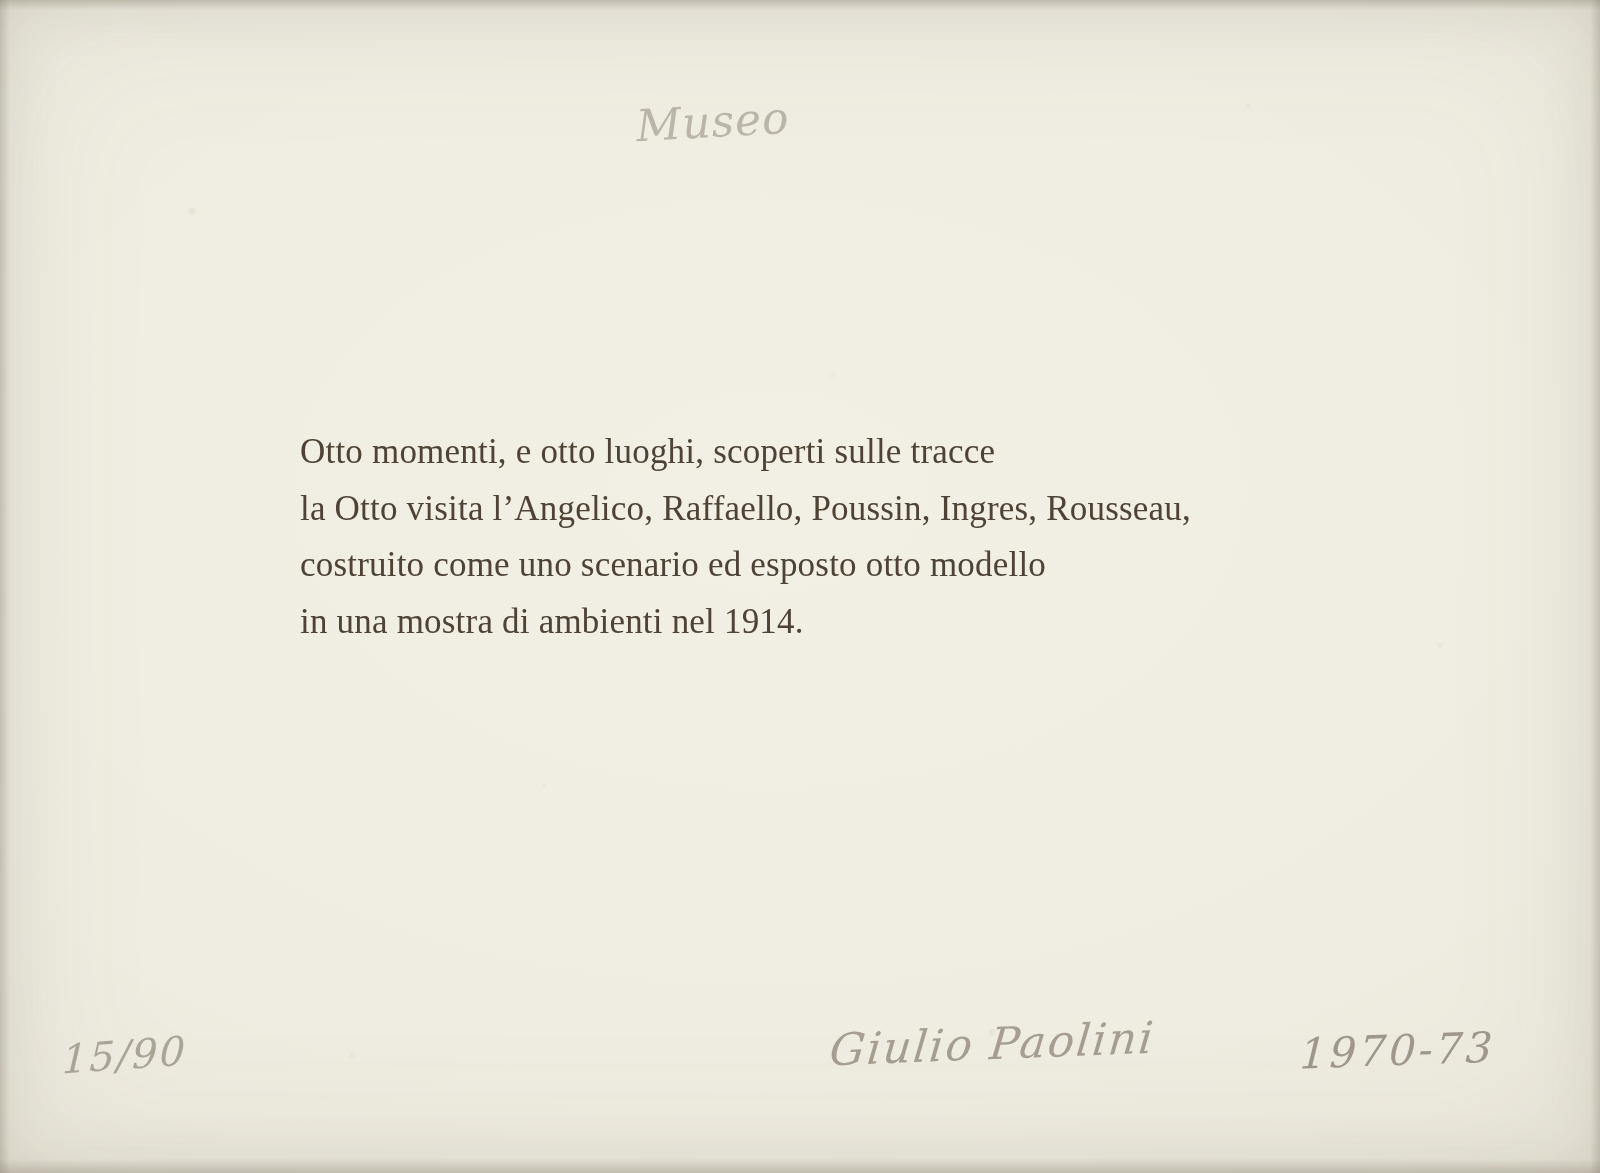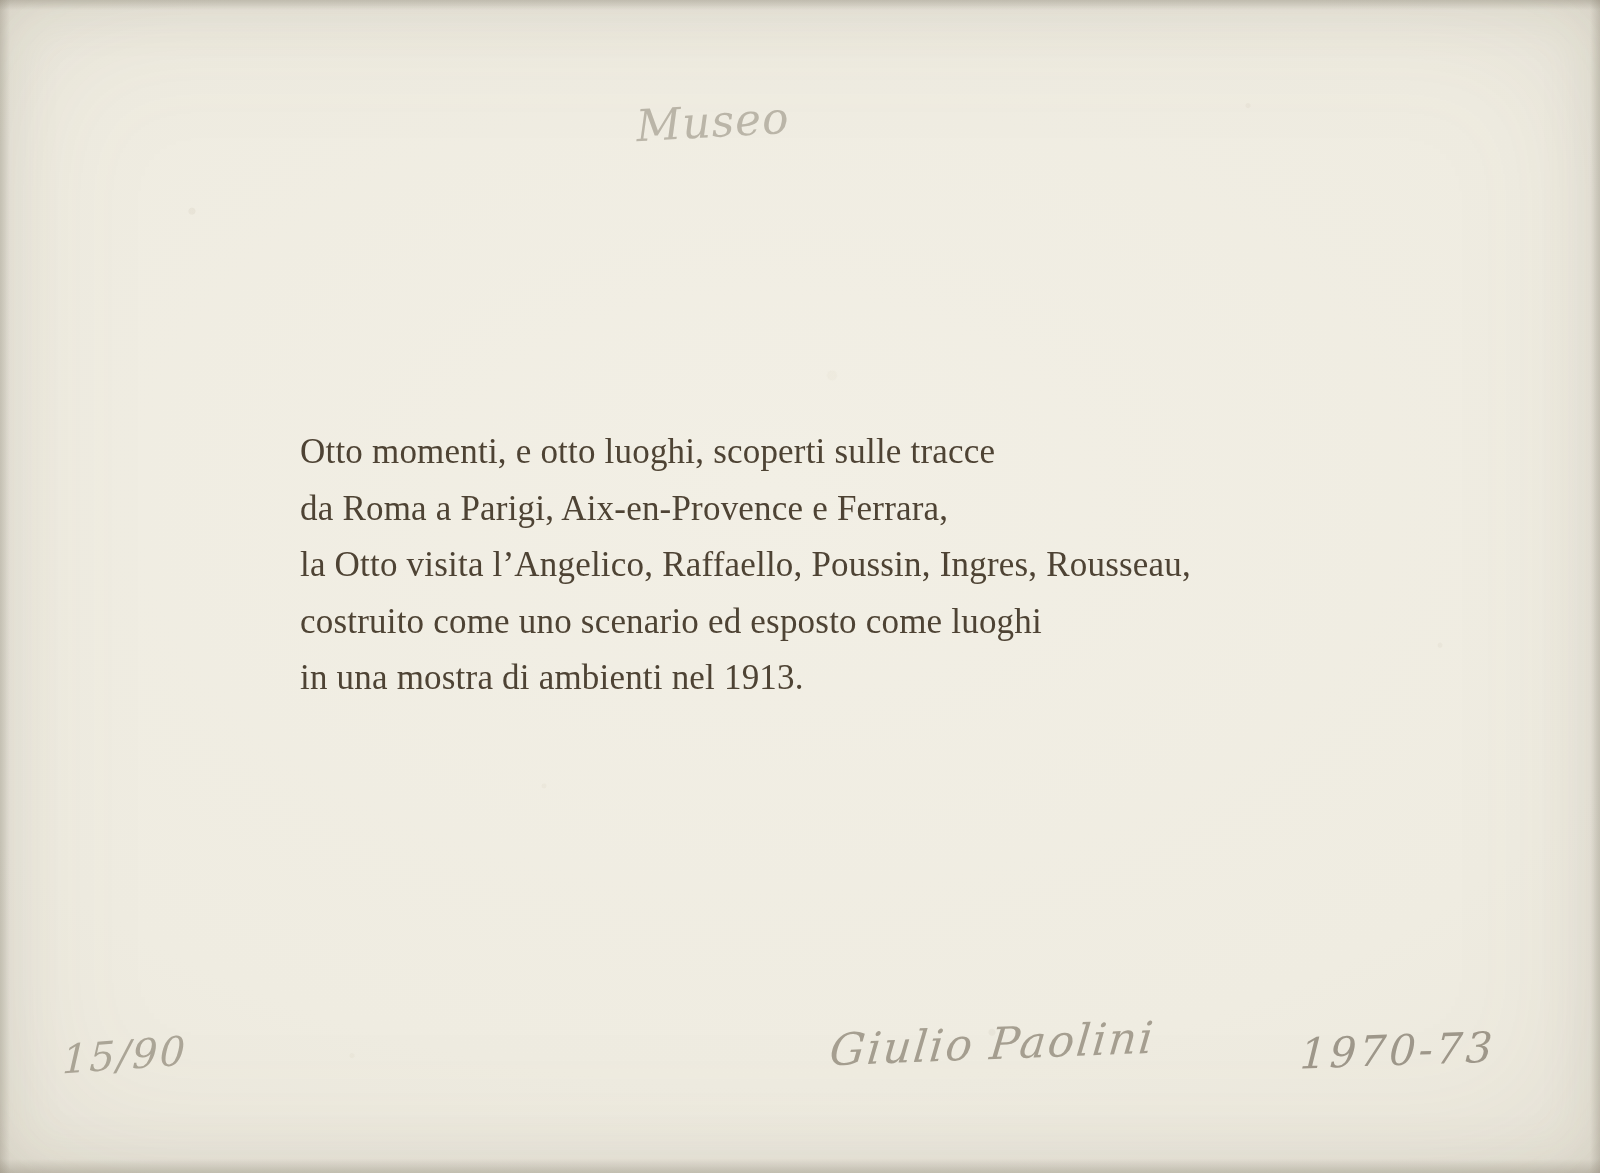--- a/index.html
+++ b/index.html
@@ -132,24 +132,23 @@
 <body>
 
 <div id="sheet">
 
   <div id="grain"></div>
 
   <div id="title-note" class="pencil">Museo</div>
 
   <div id="poem">
     <div class="line">Otto momenti, e otto luoghi, scoperti sulle tracce</div>
-    <div class="line">da Roma a Parigi, Aix-en-Provence e Ferrara,</div>
     <div class="line">la Otto visita l’Angelico, Raffaello, Poussin, Ingres, Rousseau,</div>
-    <div class="line">costruito come uno scenario ed esposto come luoghi</div>
-    <div class="line">in una mostra di ambienti nel 1913.</div>
+    <div class="line">costruito come uno scenario ed esposto otto modello</div>
+    <div class="line">in una mostra di ambienti nel 1914.</div>
   </div>
 
   <div id="edition-note" class="pencil">15/90</div>
 
   <div id="signature-note" class="pencil">Giulio Paolini</div>
 
   <div id="date-note" class="pencil">1970-73</div>
 
   <div id="vignette"></div>
   <div id="top-edge"></div>

